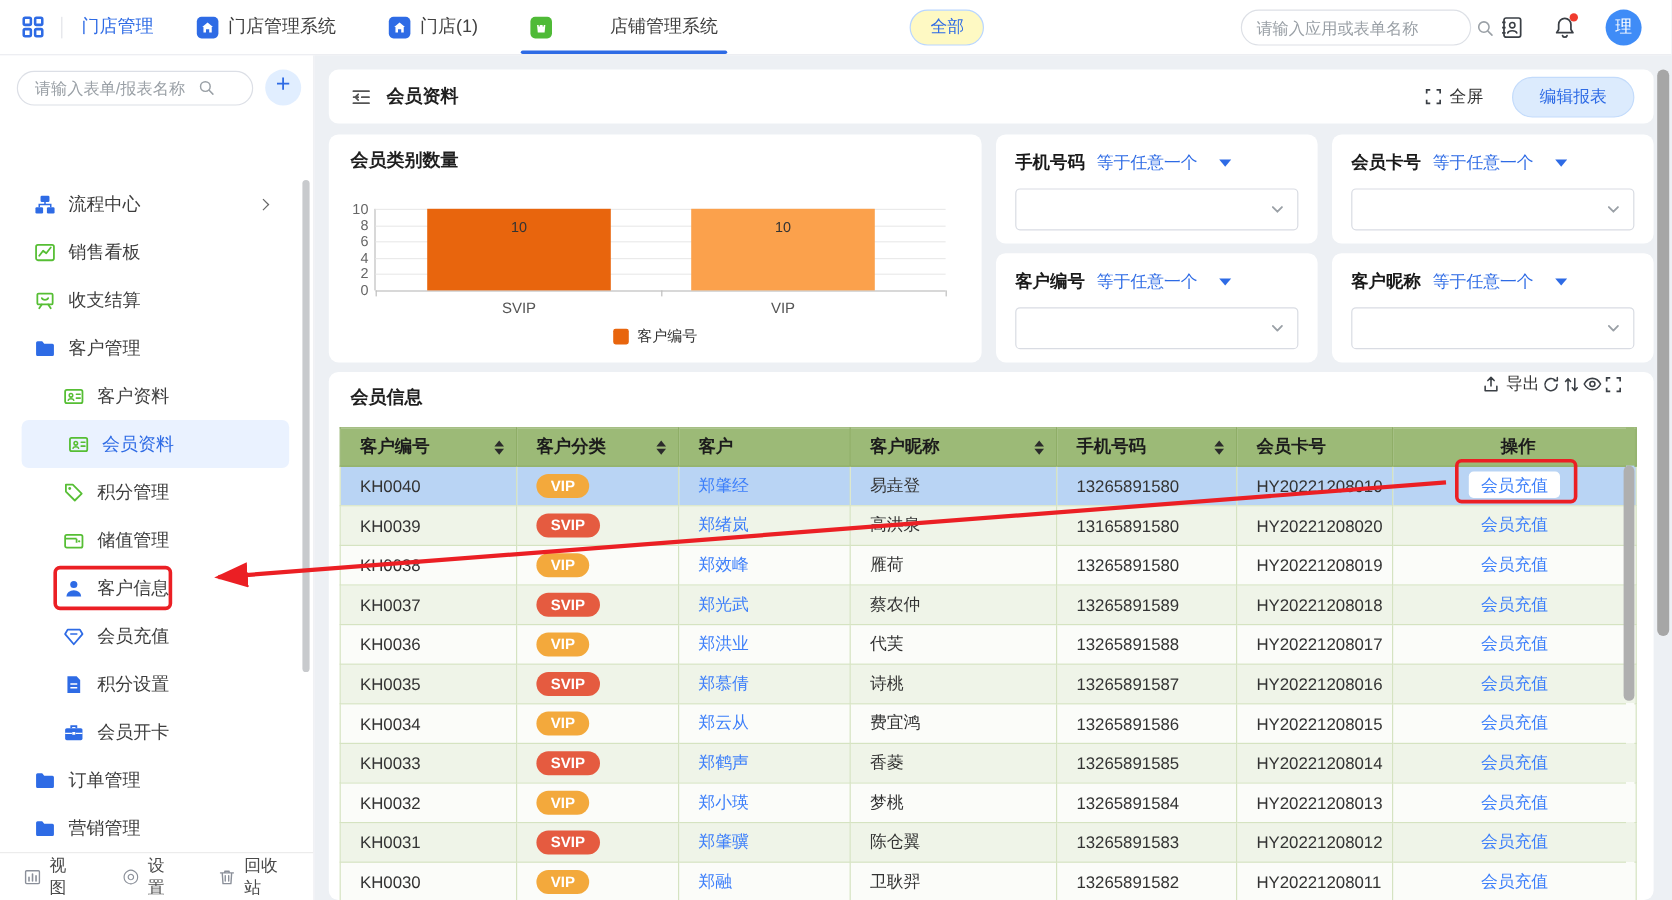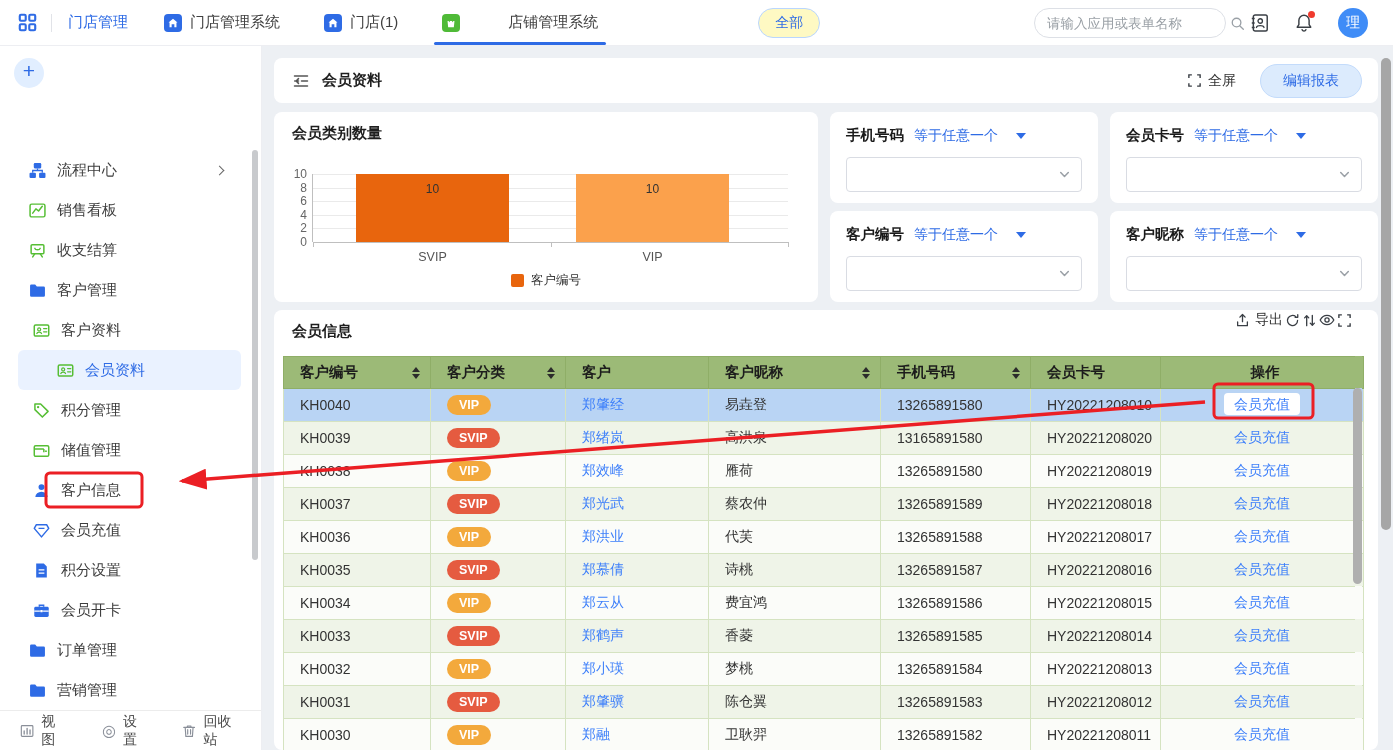--- a/index.html
+++ b/index.html
@@ -43,21 +43,21 @@
     display:flex; align-items:center; padding:0 10px 0 14px; gap:6px; }
   .sb-search input { border:none; outline:none; width:130px; font-size:13.5px; color:#333; background:transparent;
     font-family:inherit; }
   .sb-search input::placeholder { color:#9aa0a6; }
   .add-btn { width:30px; height:30px; border-radius:50%; background:#E1EEFF; color:#2E6BE5;
     font-size:21px; line-height:26px; text-align:center; cursor:pointer; user-select:none; }
   .menu { position:absolute; top:104px; left:0; right:0; }
   .si { display:flex; align-items:center; height:40px; padding-left:28px; font-size:15px;
     color:#3d3d3d; cursor:pointer; position:relative; }
   .si .ic { width:18px; height:18px; margin-right:11px; display:flex; align-items:center; justify-content:center; }
-  .si.sub { padding-left:32px; }
+  .si.sub { padding-left:52px; }
   .si.selected { background:#EAF2FF; border-radius:6px; margin:0 20px 0 18px; padding-left:38px;
     color:#2E6BE5; font-weight:500; }
   .chev-r { width:7px; height:7px; border:solid #666; border-width:1.5px 1.5px 0 0;
     transform:rotate(45deg); margin-left:auto; margin-right:38px; }
   .glyph { font-size:16px; color:#8A8F99; line-height:1; }
   .sb-footer { position:absolute; left:0; right:0; bottom:0; height:40px; background:#fff;
     border-top:1px solid #ECECEC; display:flex; align-items:center; padding:0 20px; gap:36px; }
   .sbf-item { display:flex; align-items:center; gap:7px; font-size:14px; color:#4a4a4a; cursor:pointer; }
   .sb-scrollbar { position:absolute; right:3px; top:104px; width:6px; height:410px;
     background:#C8CACD; border-radius:3px; }
@@ -218,20 +218,29 @@
           <path d="M7.3 15a1.8 1.8 0 0 0 3.4 0" fill="none" stroke="#3a3f45" stroke-width="1.3" stroke-linecap="round"></path>
         </svg>
       <span class="bell-dot"></span>
     </span>
     <span class="avatar">理</span>
   </div>
 </div>
 
 <div class="sidebar">
   <div class="sb-top">
+    <div class="sb-search">
+      <input placeholder="请输入表单/报表名称" style="">
+      <span>
+          <svg viewBox="0 0 16 16" width="14" height="14">
+            <circle cx="7" cy="7" r="4.6" fill="none" stroke="#9aa0a6" stroke-width="1.4"></circle>
+            <path d="M10.6 10.6L14.2 14.2" stroke="#9aa0a6" stroke-width="1.4" stroke-linecap="round"></path>
+          </svg>
+        </span>
+    </div>
     <span class="add-btn">+</span>
   </div>
   <div class="menu">
     <div class="si">
       <span class="ic">
           <svg viewBox="0 0 16 16" width="17" height="17">
             <g fill="#2E6BE5">
               <rect x="4.5" y="1" width="7" height="5" rx="1"></rect>
               <rect x="0.5" y="10" width="6" height="5" rx="1"></rect>
               <rect x="9.5" y="10" width="6" height="5" rx="1"></rect>

